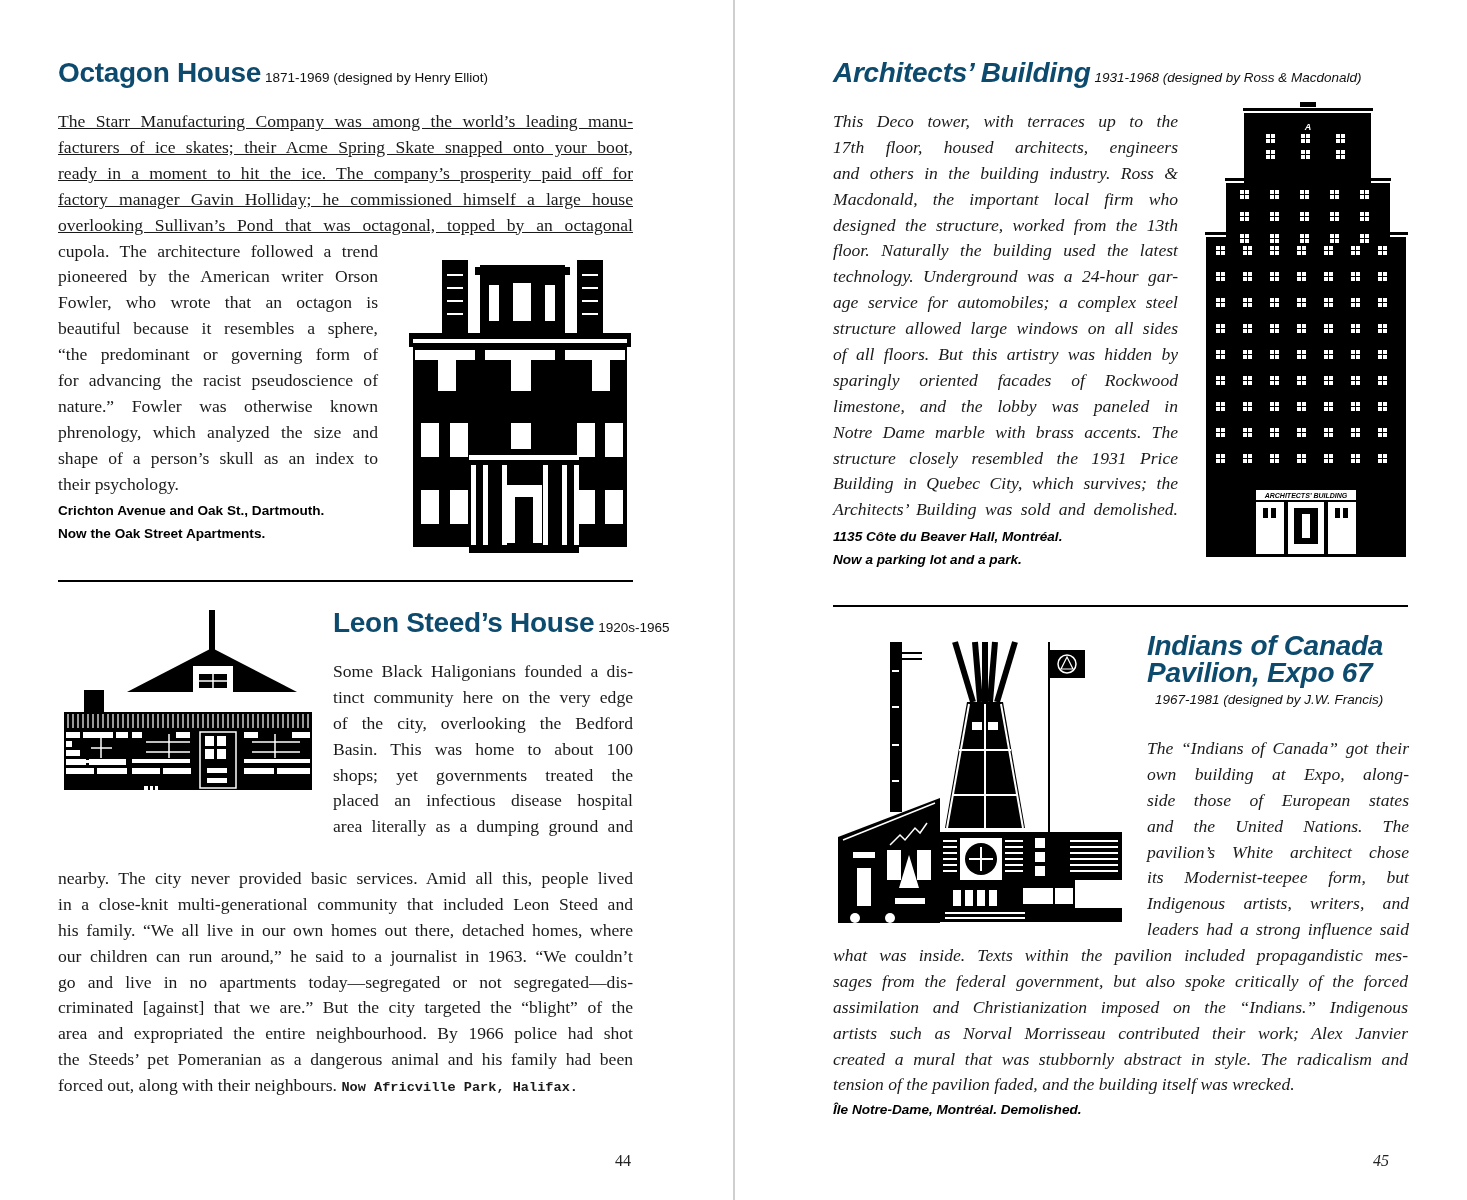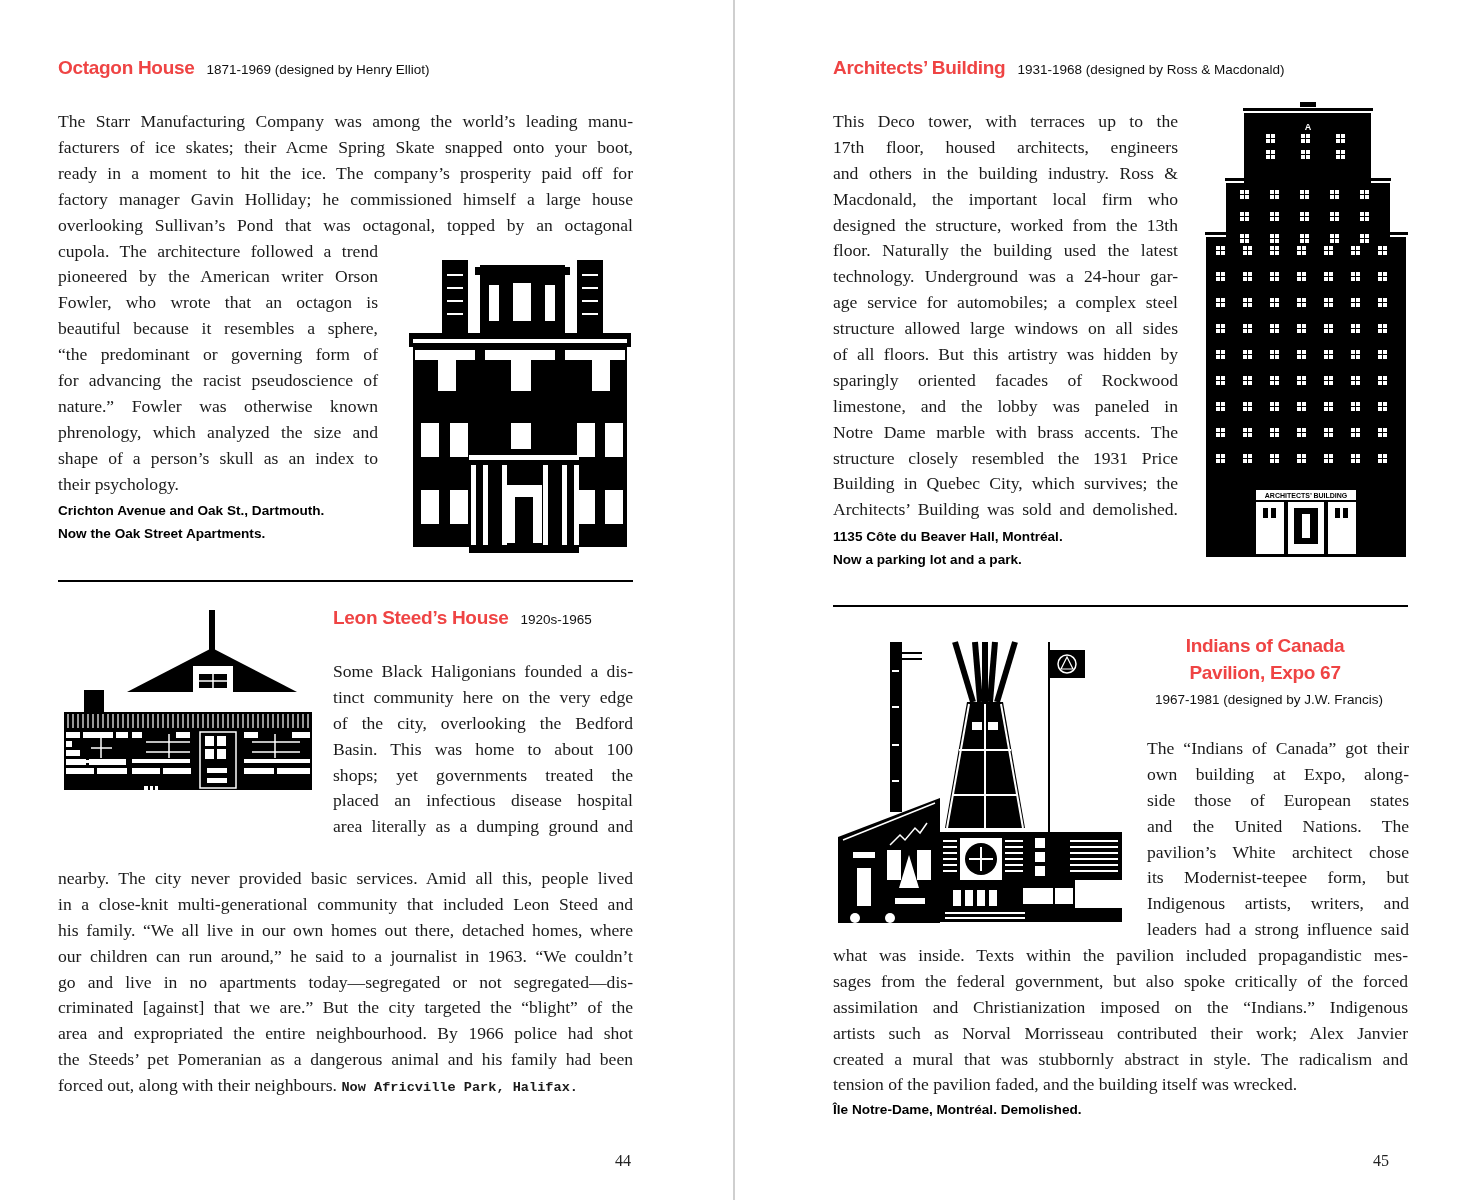--- a/index.html
+++ b/index.html
@@ -3,46 +3,46 @@
 <meta charset="utf-8">
 <style>
   html, body { margin: 0; padding: 0; }
   body {
     width: 1467px; height: 1200px; position: relative; overflow: hidden;
     background: #ffffff; color: #1a1a1a;
     font-family: "Liberation Serif", "DejaVu Serif", serif;
   }
   .page { position: absolute; top: 0; height: 1200px; }
   .page-left { left: 0; width: 733px; }
-  .page-right { left: 735px; width: 732px; }
+  .page-right { left: 735px; width: 732px; font-style: italic; }
   .gutter { position: absolute; left: 733px; top: 0; width: 2px; height: 1200px; background: #cfcfcf; }
 
   .abs { position: absolute; }
   .heading { font-family: "Liberation Sans", "DejaVu Sans", sans-serif; white-space: nowrap; }
-  .heading .t { font-weight: bold; font-size: 19px; letter-spacing: -0.3px; color: #ef4444; text-align: center; }
-  .heading .m { font-size: 13.5px; color: #111; margin-left: 12px; }
+  .heading .t { font-weight: bold; font-size: 28px; letter-spacing: -0.3px; color: #0c4a6e; }
+  .heading .m { font-size: 13.5px; color: #111; margin-left: 4px; }
   .body-text { font-size: 17.6px; line-height: 25.9px; text-align: justify; color: #1a1a1a; }
   .line { display: block; text-align: justify; text-align-last: justify; height: 25.9px; white-space: nowrap; }
   .line.last { text-align-last: left; }
   .caption { font-family: "Liberation Sans", "DejaVu Sans", sans-serif; font-weight: bold; font-size: 13.6px; line-height: 23px; color: #000; }
   .rule { position: absolute; height: 2px; background: #000; }
   .folio { position: absolute; font-size: 16px; color: #222; }
   .inline-cap { font-family: Liberation Mono, monospace; font-weight: bold; font-size: 13.6px; }
   svg { display: block; }
 </style>
 </head>
 <body>
 
 <div class="page page-left">
 
   <div class="abs heading" style="left:58px; top:57px;">
     <span class="t">Octagon House</span><span class="m">1871-1969 (designed by Henry Elliot)</span>
   </div>
 
-  <div class="abs body-text" style="left:58px; top:109px; width:575px;">
+  <div class="abs body-text" style="left:58px; top:109px; width:575px;text-decoration:underline;">
     <span class="line">The Starr Manufacturing Company was among the world’s leading manu-</span>
     <span class="line">facturers of ice skates; their Acme Spring Skate snapped onto your boot,</span>
     <span class="line">ready in a moment to hit the ice. The company’s prosperity paid off for</span>
     <span class="line">factory manager Gavin Holliday; he commissioned himself a large house</span>
     <span class="line">overlooking Sullivan’s Pond that was octagonal, topped by an octagonal</span>
   </div>
   <div class="abs body-text" style="left:58px; top:238.5px; width:320px;">
     <span class="line">cupola. The architecture followed a trend</span>
     <span class="line">pioneered by the American writer Orson</span>
     <span class="line">Fowler, who wrote that an octagon is</span>

